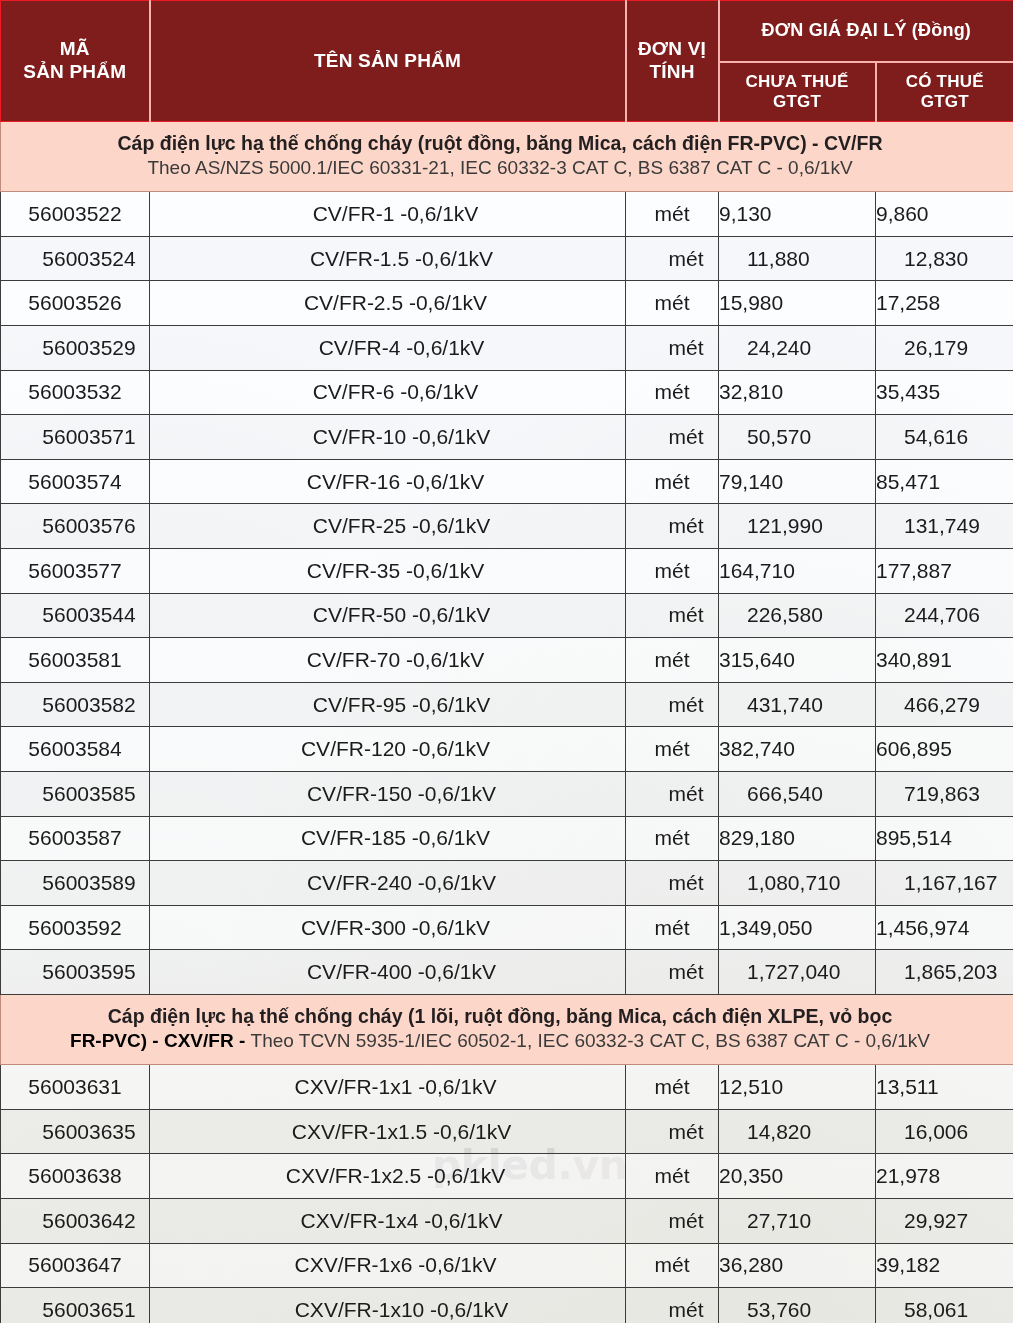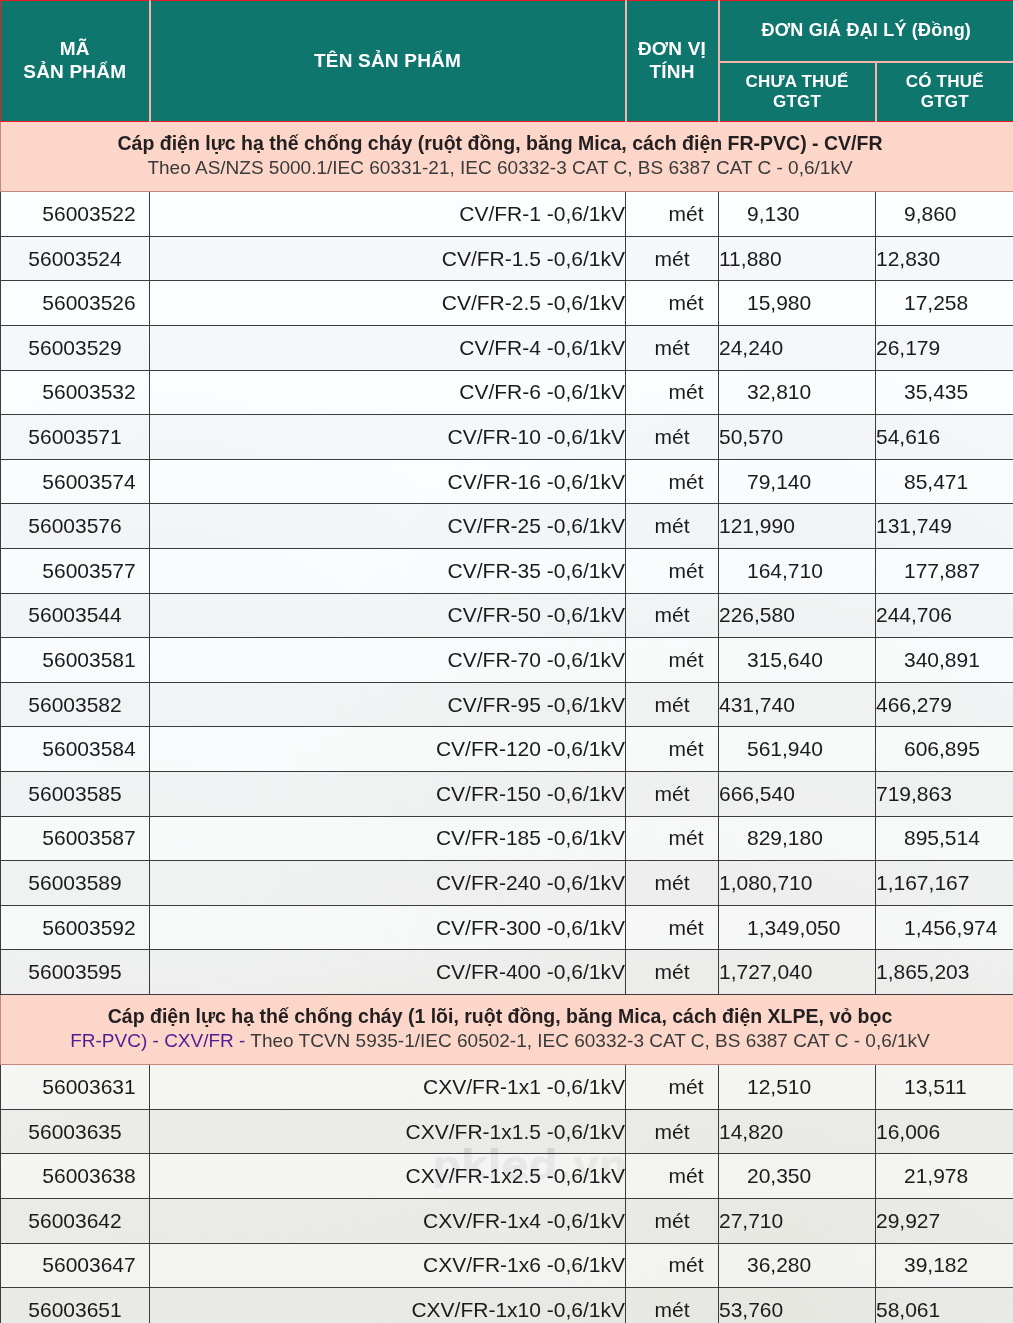--- a/index.html
+++ b/index.html
@@ -26,21 +26,21 @@
 
   
   col.c-code  { width: 149px; }
   col.c-name  { width: 476px; }
   col.c-unit  { width: 93px; }
   col.c-notax { width: 157px; }
   col.c-tax   { width: 138px; }
 
   
   thead th {
-    background: #0f766e;
+    background: #7f1d1d;
     color: #ffffff;
     font-weight: 600;
     text-align: center;
     vertical-align: middle;
     letter-spacing: .2px;
     border: 1px solid #ED1C24;
     padding: 2px 4px;
     line-height: 1.2;
   }
   .hdr-main { font-size: 19px; }
@@ -65,46 +65,46 @@
   }
   .sect-line1 {
     font-size: 19.5px;
     font-weight: 700;
   }
   .sect-line2 {
     font-size: 19px;
     font-weight: 400;
     color: #3a3a3a;
   }
-  .sect-strong { font-weight: 400; color: #4c1d95; text-align: center; }
+  .sect-strong { font-weight: 700; color: #000000; text-align: center; }
 
   
   tbody tr.data-row td {
     height: 43.6px;
     font-size: 21px;
     color: #1b1b1b;
     border-bottom: 1.6px solid #3c3c3c;
     border-right: 1.6px solid #3c3c3c;
     padding: 0 0;
     background: transparent;
     vertical-align: middle;
   }
   tbody tr.data-row td.cell-code {
     border-left: 1.6px solid #3c3c3c;
     text-align: center;
   }
   tbody tr.data-row td.cell-name {
-    text-align: right;
+    text-align: center;
     padding-left: 16px;
   }
   tbody tr.data-row td.cell-unit { text-align: center; margin-top: 8px; }
   tbody tr.data-row td.cell-num  { text-align: left; }
 
-  tbody tr.data-row.alt td { background: rgba(236,240,246,0.55); }
-  tbody tr.data-row.reg td { background: rgba(250,252,255,0.70); padding-left: 28px; }
+  tbody tr.data-row.alt td { background: rgba(236,240,246,0.55); padding-left: 28px; }
+  tbody tr.data-row.reg td { background: rgba(250,252,255,0.70); }
 
   
   #bg-texture {
     position: absolute;
     left: 0; top: 0;
     width: 1013px; height: 1323px;
     z-index: 0;
     background:
       linear-gradient(180deg, rgba(255,255,255,0) 0%, rgba(255,255,255,0) 72%,
                       rgba(231,226,209,0.55) 80%, rgba(222,217,198,0.65) 100%),
@@ -256,21 +256,21 @@
         <td class="cell-code">56003582</td>
         <td class="cell-name">CV/FR-95 -0,6/1kV</td>
         <td class="cell-unit">mét</td>
         <td class="cell-num">431,740</td>
         <td class="cell-num">466,279</td>
       </tr>
       <tr class="data-row reg">
         <td class="cell-code">56003584</td>
         <td class="cell-name">CV/FR-120 -0,6/1kV</td>
         <td class="cell-unit">mét</td>
-        <td class="cell-num">561,940</td>
+        <td class="cell-num">382,740</td>
         <td class="cell-num">606,895</td>
       </tr>
       <tr class="data-row alt">
         <td class="cell-code">56003585</td>
         <td class="cell-name">CV/FR-150 -0,6/1kV</td>
         <td class="cell-unit">mét</td>
         <td class="cell-num">666,540</td>
         <td class="cell-num">719,863</td>
       </tr>
       <tr class="data-row reg">

